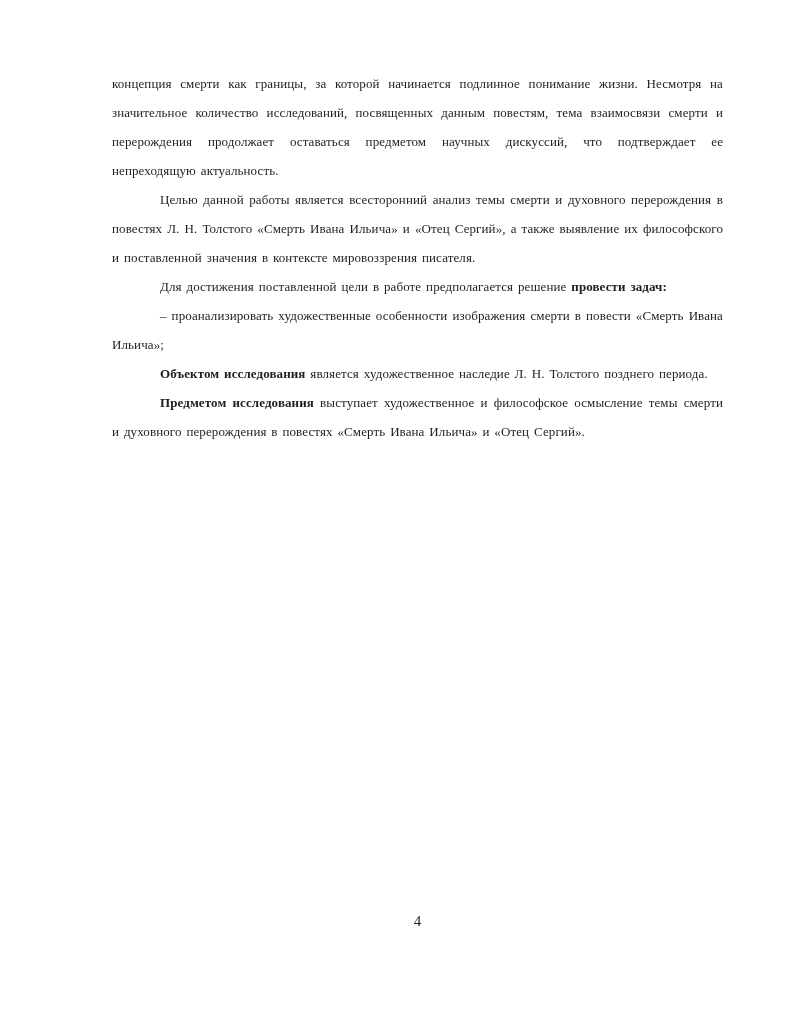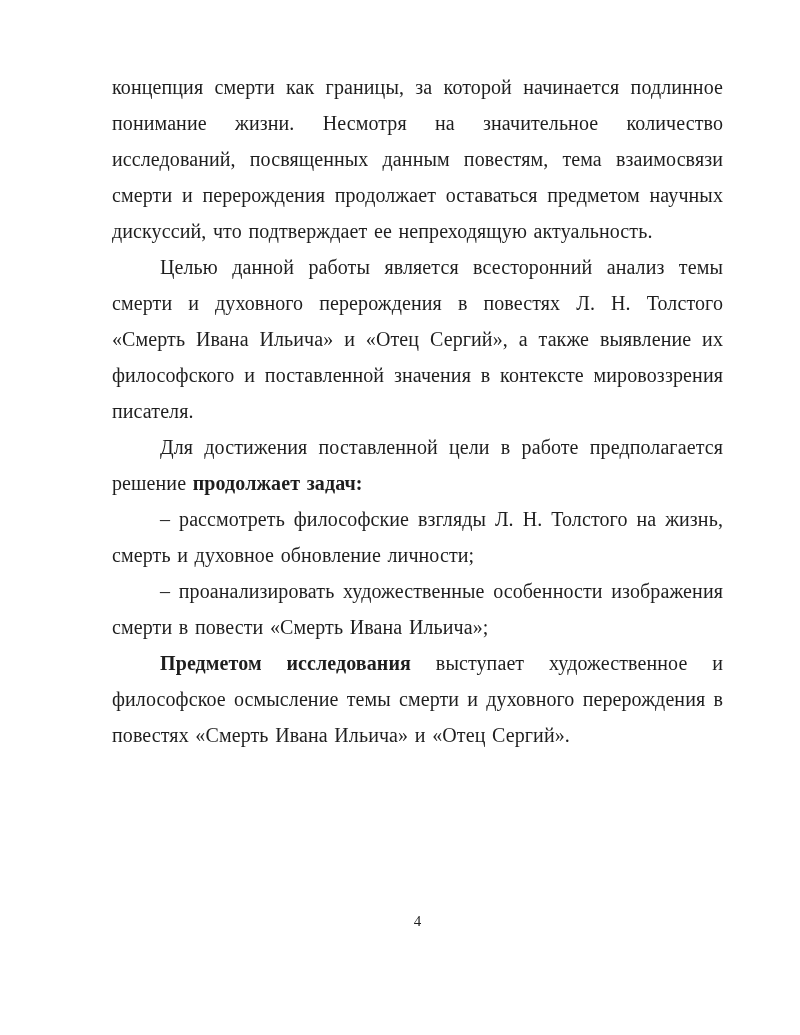--- a/index.html
+++ b/index.html
@@ -19,22 +19,22 @@
   }
   .content {
     position: absolute;
     left: 112px;
     top: 69px;
     width: 611px;
   }
   .para {
     margin: 0;
     padding: 0;
-    font-size: 20px;
-    line-height: 36px;
+    font-size: 13px;
+    line-height: 29px;
     text-align: justify;
     letter-spacing: 0.1px;
     word-spacing: 1.5px;
   }
   .para.indent {
     text-indent: 48px;
   }
   .para .bold {
     font-weight: bold;
   }
@@ -48,19 +48,19 @@
     line-height: 30px;
   }
 </style>
 </head>
 <body>
 
 <div class="page" style="background: rgb(255, 255, 255);">
   <div class="content" style="color: rgb(30, 30, 30);">
       <p class="para"><span class="">концепция смерти как границы, за которой начинается подлинное понимание жизни. Несмотря на значительное количество исследований, посвященных данным повестям, тема взаимосвязи смерти и перерождения продолжает оставаться предметом научных дискуссий, что подтверждает ее непреходящую актуальность.</span></p>
       <p class="para indent"><span class="">Целью данной работы является всесторонний анализ темы смерти и духовного перерождения в повестях Л. Н. Толстого «Смерть Ивана Ильича» и «Отец Сергий», а также выявление их философского и поставленной значения в контексте мировоззрения писателя.</span></p>
-      <p class="para indent"><span class="">Для достижения поставленной цели в работе предполагается решение </span><span class="bold">продолжает задач:</span></p>
-      <p class="para indent"><span class="">– рассмотреть философские взгляды Л. Н. Толстого на жизнь, смерть и духовное обновление личности;</span></p>
+      <p class="para indent"><span class="">Для достижения поставленной цели в работе предполагается решение </span><span class="bold">провести задач:</span></p>
       <p class="para indent"><span class="">– проанализировать художественные особенности изображения смерти в повести «Смерть Ивана Ильича»;</span></p>
+      <p class="para indent"><span class="bold">Объектом исследования</span><span class=""> является художественное наследие Л. Н. Толстого позднего периода.</span></p>
       <p class="para indent"><span class="bold">Предметом исследования</span><span class=""> выступает художественное и философское осмысление темы смерти и духовного перерождения в повестях «Смерть Ивана Ильича» и «Отец Сергий».</span></p>
     </div>
   <div class="page-footer">4</div>
 </div>
 
 </body></html>

